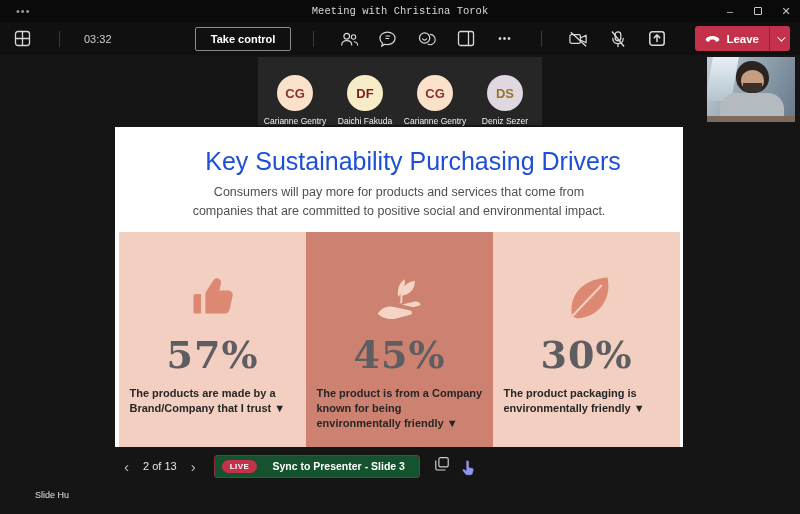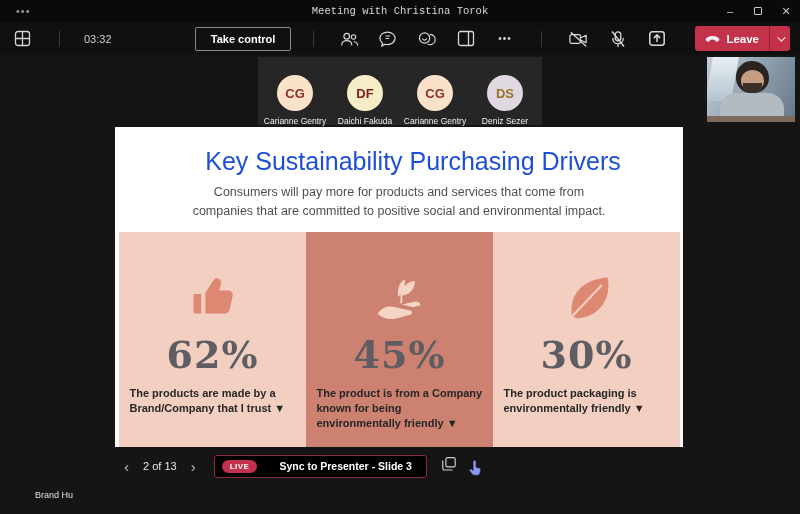--- a/index.html
+++ b/index.html
@@ -47,21 +47,21 @@
   .slide-sub { margin-top:7px; text-align:center; font-size:12.5px; color:#4f4f4f; line-height:1.5; }
   .cols { position:absolute; left:4px; right:3px; top:105px; bottom:0; display:flex; }
   .col { flex:1; text-align:center; }
   .col-icon { margin-top:30px; height:62px; display:flex; align-items:flex-end; justify-content:center; }
   .col-percent { font-family:"DejaVu Serif", serif; font-weight:bold; font-size:38px; margin-top:8px; letter-spacing:1px; }
   .col-text { margin:9px auto 0; width:166px; text-align:left; font-size:11px; font-weight:bold; color:#262626; line-height:1.35; }
   
   .deck-controls { position:absolute; left:118px; top:398px; height:26px; display:flex; align-items:center; }
   .pg-chev { color:#bdbdbd; font-size:15px; padding:0 6px; line-height:1; }
   .pager { color:#e6e6e6; font-size:11px; padding:0 8px; }
-  .live-btn { margin-left:12px; display:flex; align-items:center; gap:22px; border:1px solid #8a2c3c; background:#000000; border-radius:3px; padding:4px 14px 4px 7px; }
+  .live-btn { margin-left:12px; display:flex; align-items:center; gap:15px; border:1px solid #8a2c3c; background:#14532d; border-radius:3px; padding:4px 14px 4px 7px; }
   .live-pill { color:#fff; font-size:8px; font-weight:bold; border-radius:8px; padding:2px 8px; letter-spacing:.5px; }
   .sync-label { color:#ffffff; font-size:10.5px; font-weight:bold; white-space:nowrap; }
   .copy-btn { margin-left:14px; color:#cfcfcf; }
   .hand-cursor { margin-left:10px; transform:translateY(4px); color:#8e96f0; }
   .presenter { position:absolute; left:35px; bottom:14px; color:#e0e0e0; font-size:9px; }
 </style>
 </head>
 <body>
 
 <div class="titlebar">
@@ -196,21 +196,21 @@
     </div>
 
     <div class="cols">
 
       <div class="col" style="background-color: rgb(242, 207, 192);">
         <div class="col-icon" style="color: rgb(221, 136, 115);">
           <svg width="52" height="52" viewBox="0 0 24 24">
               <path fill="currentColor" d="M6.5 10v9.2H3.9a.9.9 0 01-.9-.9V11a.9.9 0 01.9-.9h2.6zm2 9.2V9.6l3.8-5.9c.5-.8 1.5-1 2.3-.6.9.4 1.3 1.4 1.1 2.3l-.8 3.1h4.2c1.3 0 2.2 1.2 2 2.4l-1.3 5.9c-.2 1.4-1.1 2.4-2.4 2.4H8.5z"></path>
             </svg>
         </div>
-        <div class="col-percent" style="color: rgb(94, 94, 98);">62%</div>
+        <div class="col-percent" style="color: rgb(94, 94, 98);">57%</div>
         <div class="col-text">The products are made by a Brand/Company that I trust ▼</div>
       </div>
 
       <div class="col" style="background-color: rgb(205, 129, 112);">
         <div class="col-icon" style="color: rgb(244, 213, 197);">
           <svg width="60" height="56" viewBox="0 0 64 60">
               <path fill="currentColor" d="M30 31c-1-9 1-15 7-19 1 6-1 13-7 19zM33 30c0-9 6-15 15-16 0 9-6 15-15 16z"></path>
               <path fill="currentColor" d="M31 38c.8 0 1.5-.7 1.5-1.5V26h2v10.5c0 .8-.7 1.5-1.5 1.5z"></path>
               <path fill="currentColor" d="M8 49c5-7 11-9 19-7l16 3.5c2.5.5 2.5 4 0 4.7L28 54c-7 1.8-14 .4-20-5zm26-10l14-3c3-.7 6 1.3 6 4l-8 2z"></path>
             </svg>
@@ -246,14 +246,14 @@
           <path d="M12.5 15.8H4a2 2 0 01-2-2V5.3" fill="none" stroke="currentColor" stroke-width="1.3" stroke-linecap="round"></path>
         </svg>
     </span>
     <span class="hand-cursor">
       <svg width="17" height="19" viewBox="0 0 24 26">
           <path fill="currentColor" d="M11.2 1.6c.9 0 1.6.7 1.6 1.6v8l4.6 1.1c1.2.3 2 1.3 2 2.5 0 .3 0 .6-.1.9l-1.4 4.8c-.3 1.2-1.4 2-2.6 2h-5.4c-.8 0-1.6-.4-2.1-1l-4-5c-.6-.7-.5-1.8.2-2.4.6-.6 1.6-.6 2.3-.1l2.3 1.7V3.2c0-.9.7-1.6 1.6-1.6z" stroke="#1a1a1a" stroke-width=".8"></path>
         </svg>
     </span>
   </div>
 
-  <div class="presenter">Brand Hu</div>
+  <div class="presenter">Slide Hu</div>
 </div>
 
 </body></html>

